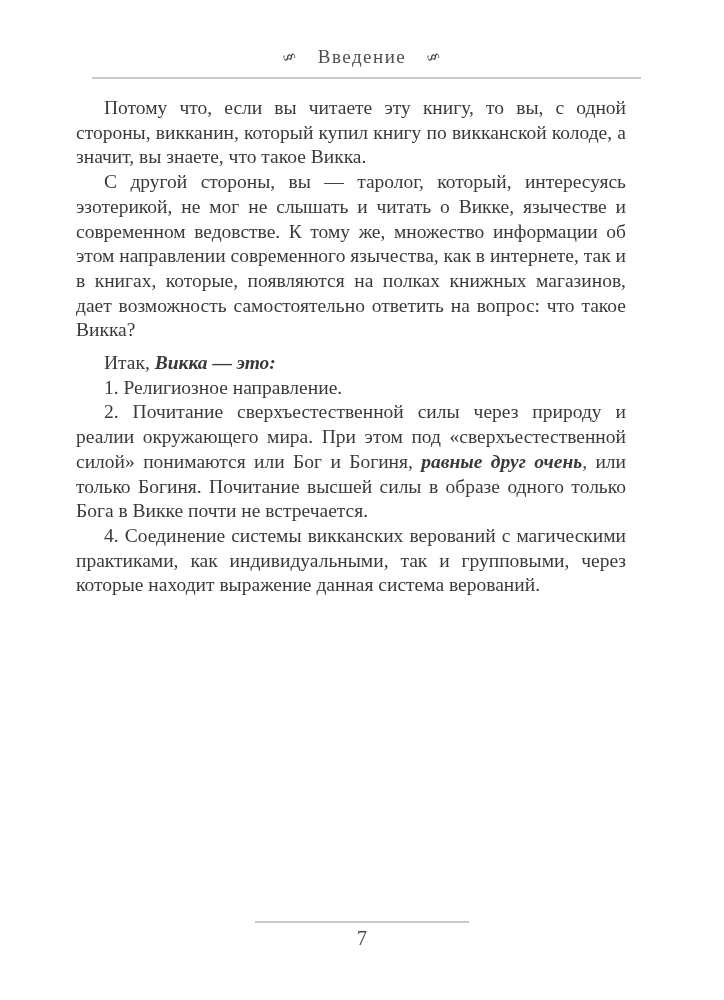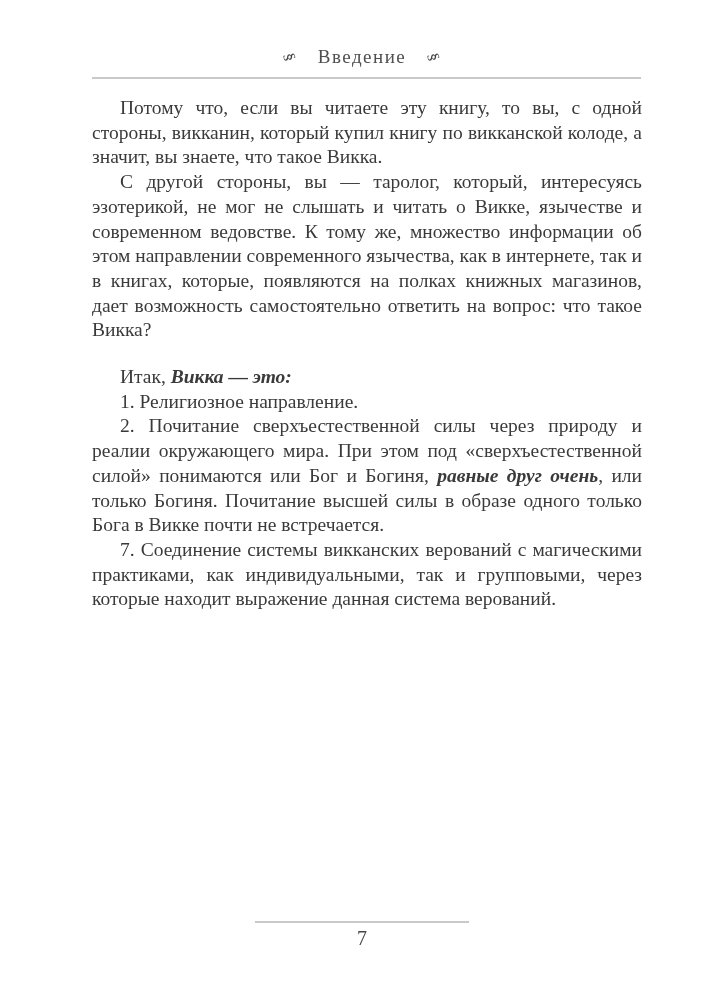--- a/index.html
+++ b/index.html
@@ -42,33 +42,33 @@
   }
   .header-rule{
     position:absolute;
     top:77px; left:92px;
     width:549px; height:2px;
     background:var(--rule-color);
   }
   
   .text-column{
     position:absolute;
-    top:96px; left:92px;
+    top:96px; left:76px;
     width:550px;
     color:var(--text-color);
   }
   p.para{
     margin:0;
     font-size:19.5px;
     line-height:24.7px;
     text-align:justify;
     text-indent:28px;
     hyphens:auto;
   }
-  p.para.space-before{ margin-top:22px; }
+  p.para.space-before{ margin-top:8px; }
   .bi{ font-weight:bold; font-style:italic; }
   
   .footer-rule{
     position:absolute;
     top:921px; left:255px;
     width:214px; height:2px;
     background:var(--rule-color);
   }
   .page-number{
     position:absolute;
@@ -90,20 +90,20 @@
   </div>
 
   <div class="header-rule"></div>
 
   <div class="text-column" id="text-column">
       <p class="para"><span>Потому что, если вы читаете эту книгу, то вы, с одной стороны, викканин, который купил книгу по викканской колоде, а значит, вы знаете, что такое Викка.</span></p>
       <p class="para"><span>С другой стороны, вы — таролог, который, интересуясь эзотерикой, не мог не слышать и читать о Викке, язычестве и современном ведовстве. К тому же, множество информации об этом направлении современного язычества, как в интернете, так и в книгах, которые, появляются на полках книжных магазинов, дает возможность самостоятельно ответить на вопрос: что такое Викка?</span></p>
       <p class="para space-before"><span>Итак, </span><span class="bi">Викка — это:</span></p>
       <p class="para"><span>1. Религиозное направление.</span></p>
       <p class="para"><span>2. Почитание сверхъестественной силы через природу и реалии окружающего мира. При этом под «сверхъестественной силой» понимаются или Бог и Богиня, </span><span class="bi">равные друг очень</span><span>, или только Богиня. Почитание высшей силы в образе одного только Бога в Викке почти не встречается.</span></p>
-      <p class="para"><span>7. Соединение системы викканских верований с магическими практиками, как индивидуальными, так и групповыми, через которые находит выражение данная система верований.</span></p>
+      <p class="para"><span>4. Соединение системы викканских верований с магическими практиками, как индивидуальными, так и групповыми, через которые находит выражение данная система верований.</span></p>
     </div>
 
   <div class="footer-rule"></div>
 
   <div class="page-number">7</div>
 
 </div>
 
 </body></html>

